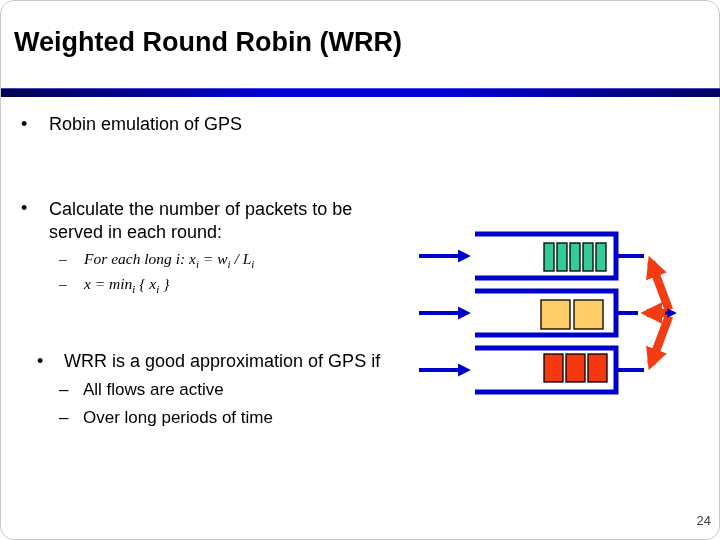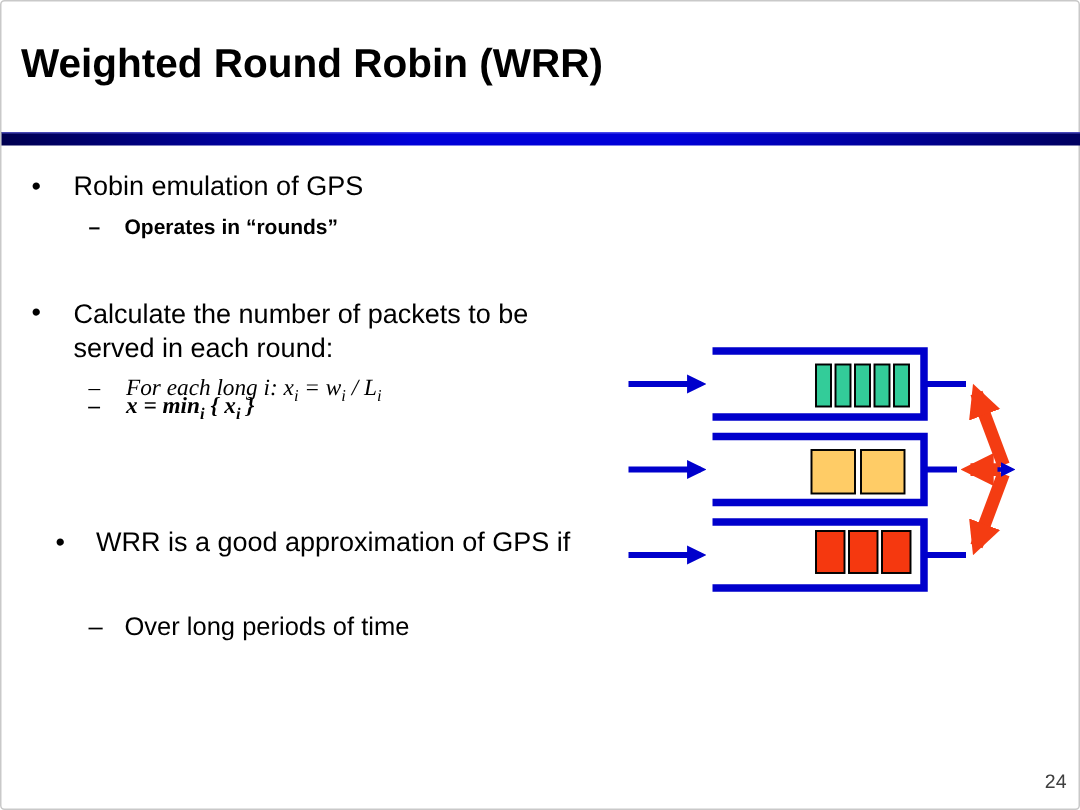--- a/index.html
+++ b/index.html
@@ -1,18 +1,18 @@
 <!DOCTYPE html>
 <html><head>
 <meta charset="utf-8">
 <style>
   html,body{margin:0;padding:0;}
   body{width:720px;height:540px;background:#fff;position:relative;overflow:hidden;
        font-family:"Liberation Sans",sans-serif;color:#000;}
-  .slide{position:absolute;inset:0;border:1px solid #c9c9c9;border-radius:3px;background:#fff;}
+  .slide{position:absolute;inset:0;border:1px solid #c9c9c9;border-radius:14px;background:#fff;}
   .abs{position:absolute;}
   .title{left:13px;top:26px;font-size:27px;font-weight:bold;letter-spacing:0px;white-space:nowrap;}
   .bar{left:0;top:87px;width:720px;height:9px;
        background:linear-gradient(90deg,#000050 0%,#0000d8 38%,#0000d8 62%,#000060 100%);
        box-shadow:inset 0 1px 0 rgba(130,130,255,.55);}
   .lvl1{font-size:18px;white-space:nowrap;}
   .lvl1 .mk{display:inline-block;width:28px;}
   .sub{left:58px;font-size:14px;font-weight:bold;white-space:nowrap;}
   .sub .dash{display:inline-block;width:24px;font-weight:bold;}
   .ser{font-family:"Liberation Serif",serif;font-style:italic;font-weight:normal;font-size:15px;}
@@ -28,37 +28,37 @@
 <body>
 
 <div class="slide">
 
   <div class="abs title">Weighted Round Robin (WRR)</div>
   <div class="abs bar"></div>
 
   <div class="abs lvl1" style="left:20px;top:113px;">
     <span class="mk">•</span><span>Robin emulation of GPS</span>
   </div>
-  <div class="abs sub" style="top:142px;">
-    <span class="dash">–</span><span>Operates in “rounds”</span>
-  </div>
 
   <div class="abs lvl1" style="left:20px;top:197px;">
     <span class="mk" style="float:left;">•</span>
     <div class="wrap" style="margin-left:28px;width:350px;">Calculate the number of packets to be served in each round:</div>
   </div>
   <div class="abs formula" style="top:249px;">
     <span class="fdash">–</span><span>For each long i: x</span><sub>i</sub><span> = w</span><sub>i</sub><span> / L</span><sub>i</sub>
   </div>
-  <div class="abs formula" style="top:261px;font-weight:bold;">
+  <div class="abs formula" style="top:274px;">
     <span class="fdash">–</span><span>x = min</span><sub>i</sub><span> { x</span><sub>i</sub><span> }</span>
   </div>
 
   <div class="abs lvl1" style="left:20px;top:350px;margin-left:16px;">
     <span class="mk" style="width:27px;">•</span><span>WRR is a good approximation of GPS if</span>
+  </div>
+  <div class="abs lvl2plain" style="top:379px;">
+    <span class="dash">–</span><span>All flows are active</span>
   </div>
   <div class="abs lvl2plain" style="top:407px;">
     <span class="dash">–</span><span>Over long periods of time</span>
   </div>
 
   <svg class="abs" style="left:410px;top:225px;" width="300" height="185" viewBox="410 225 300 185">
     <defs>
       <marker id="mBlue" viewBox="0 0 10 10" refX="7" refY="5" markerWidth="3.2" markerHeight="3.4" orient="auto">
         <path d="M0,0 L10,5 L0,10 z" fill="#0000CC"></path>
       </marker>

